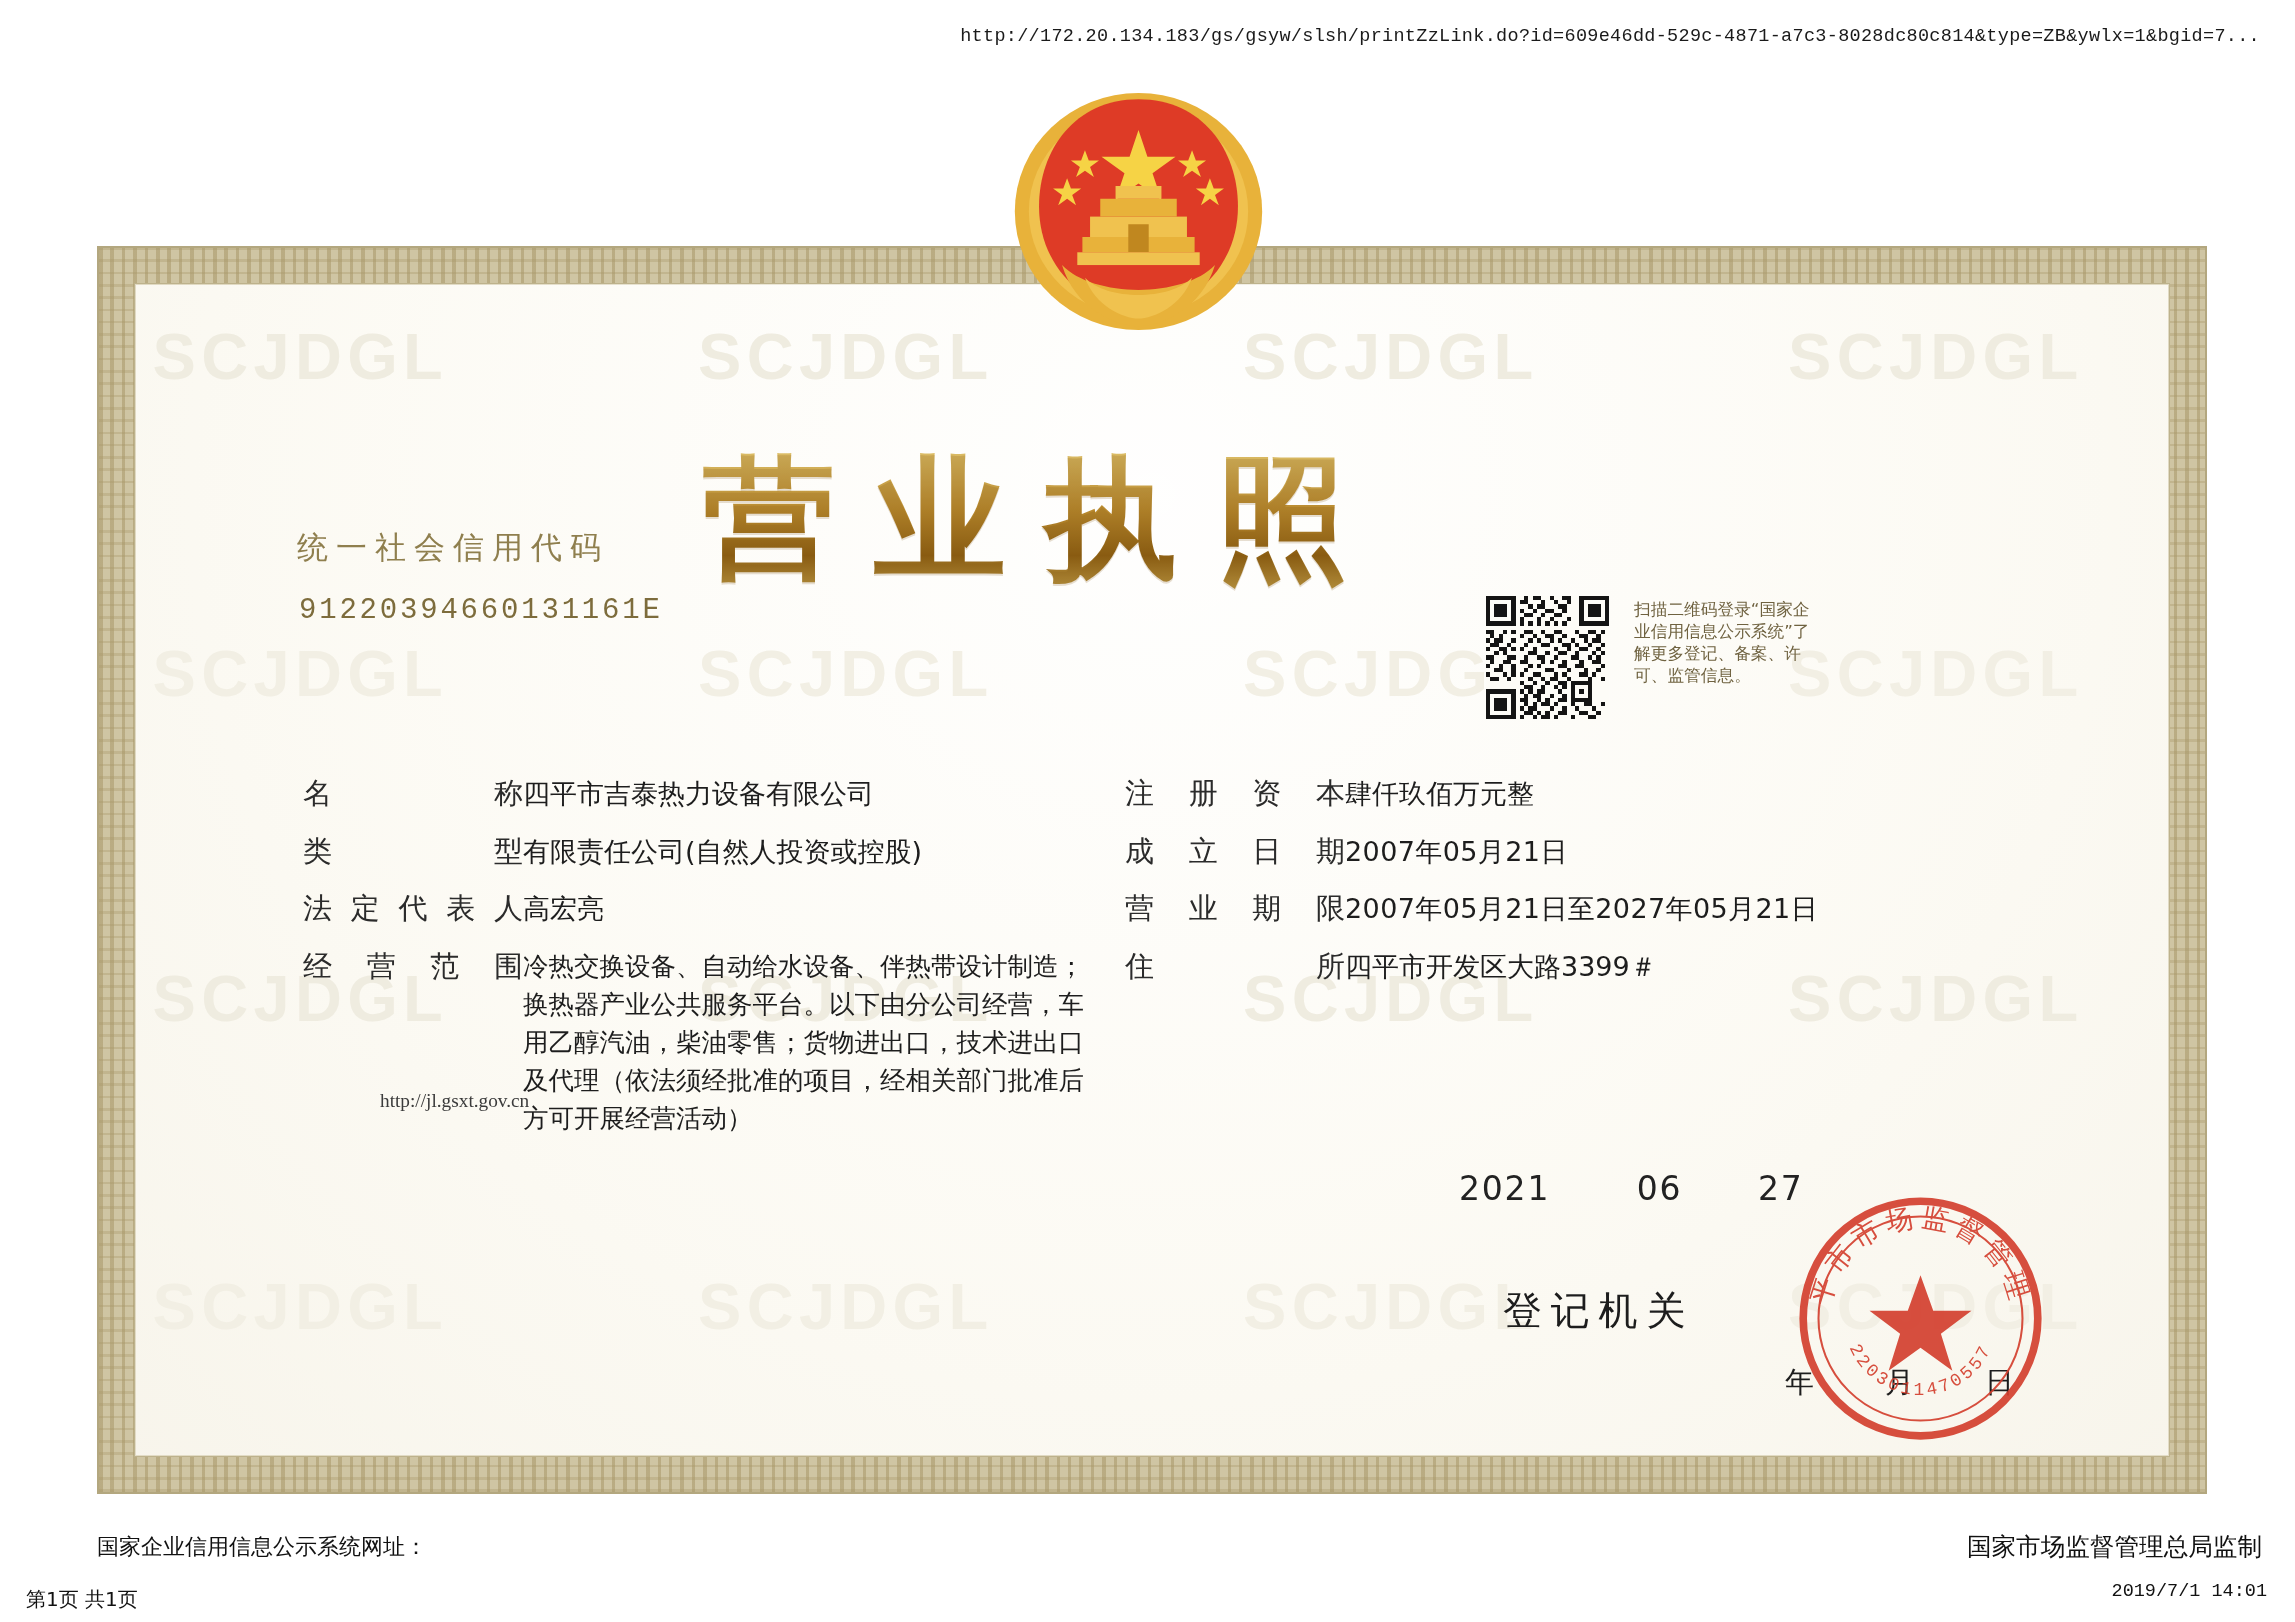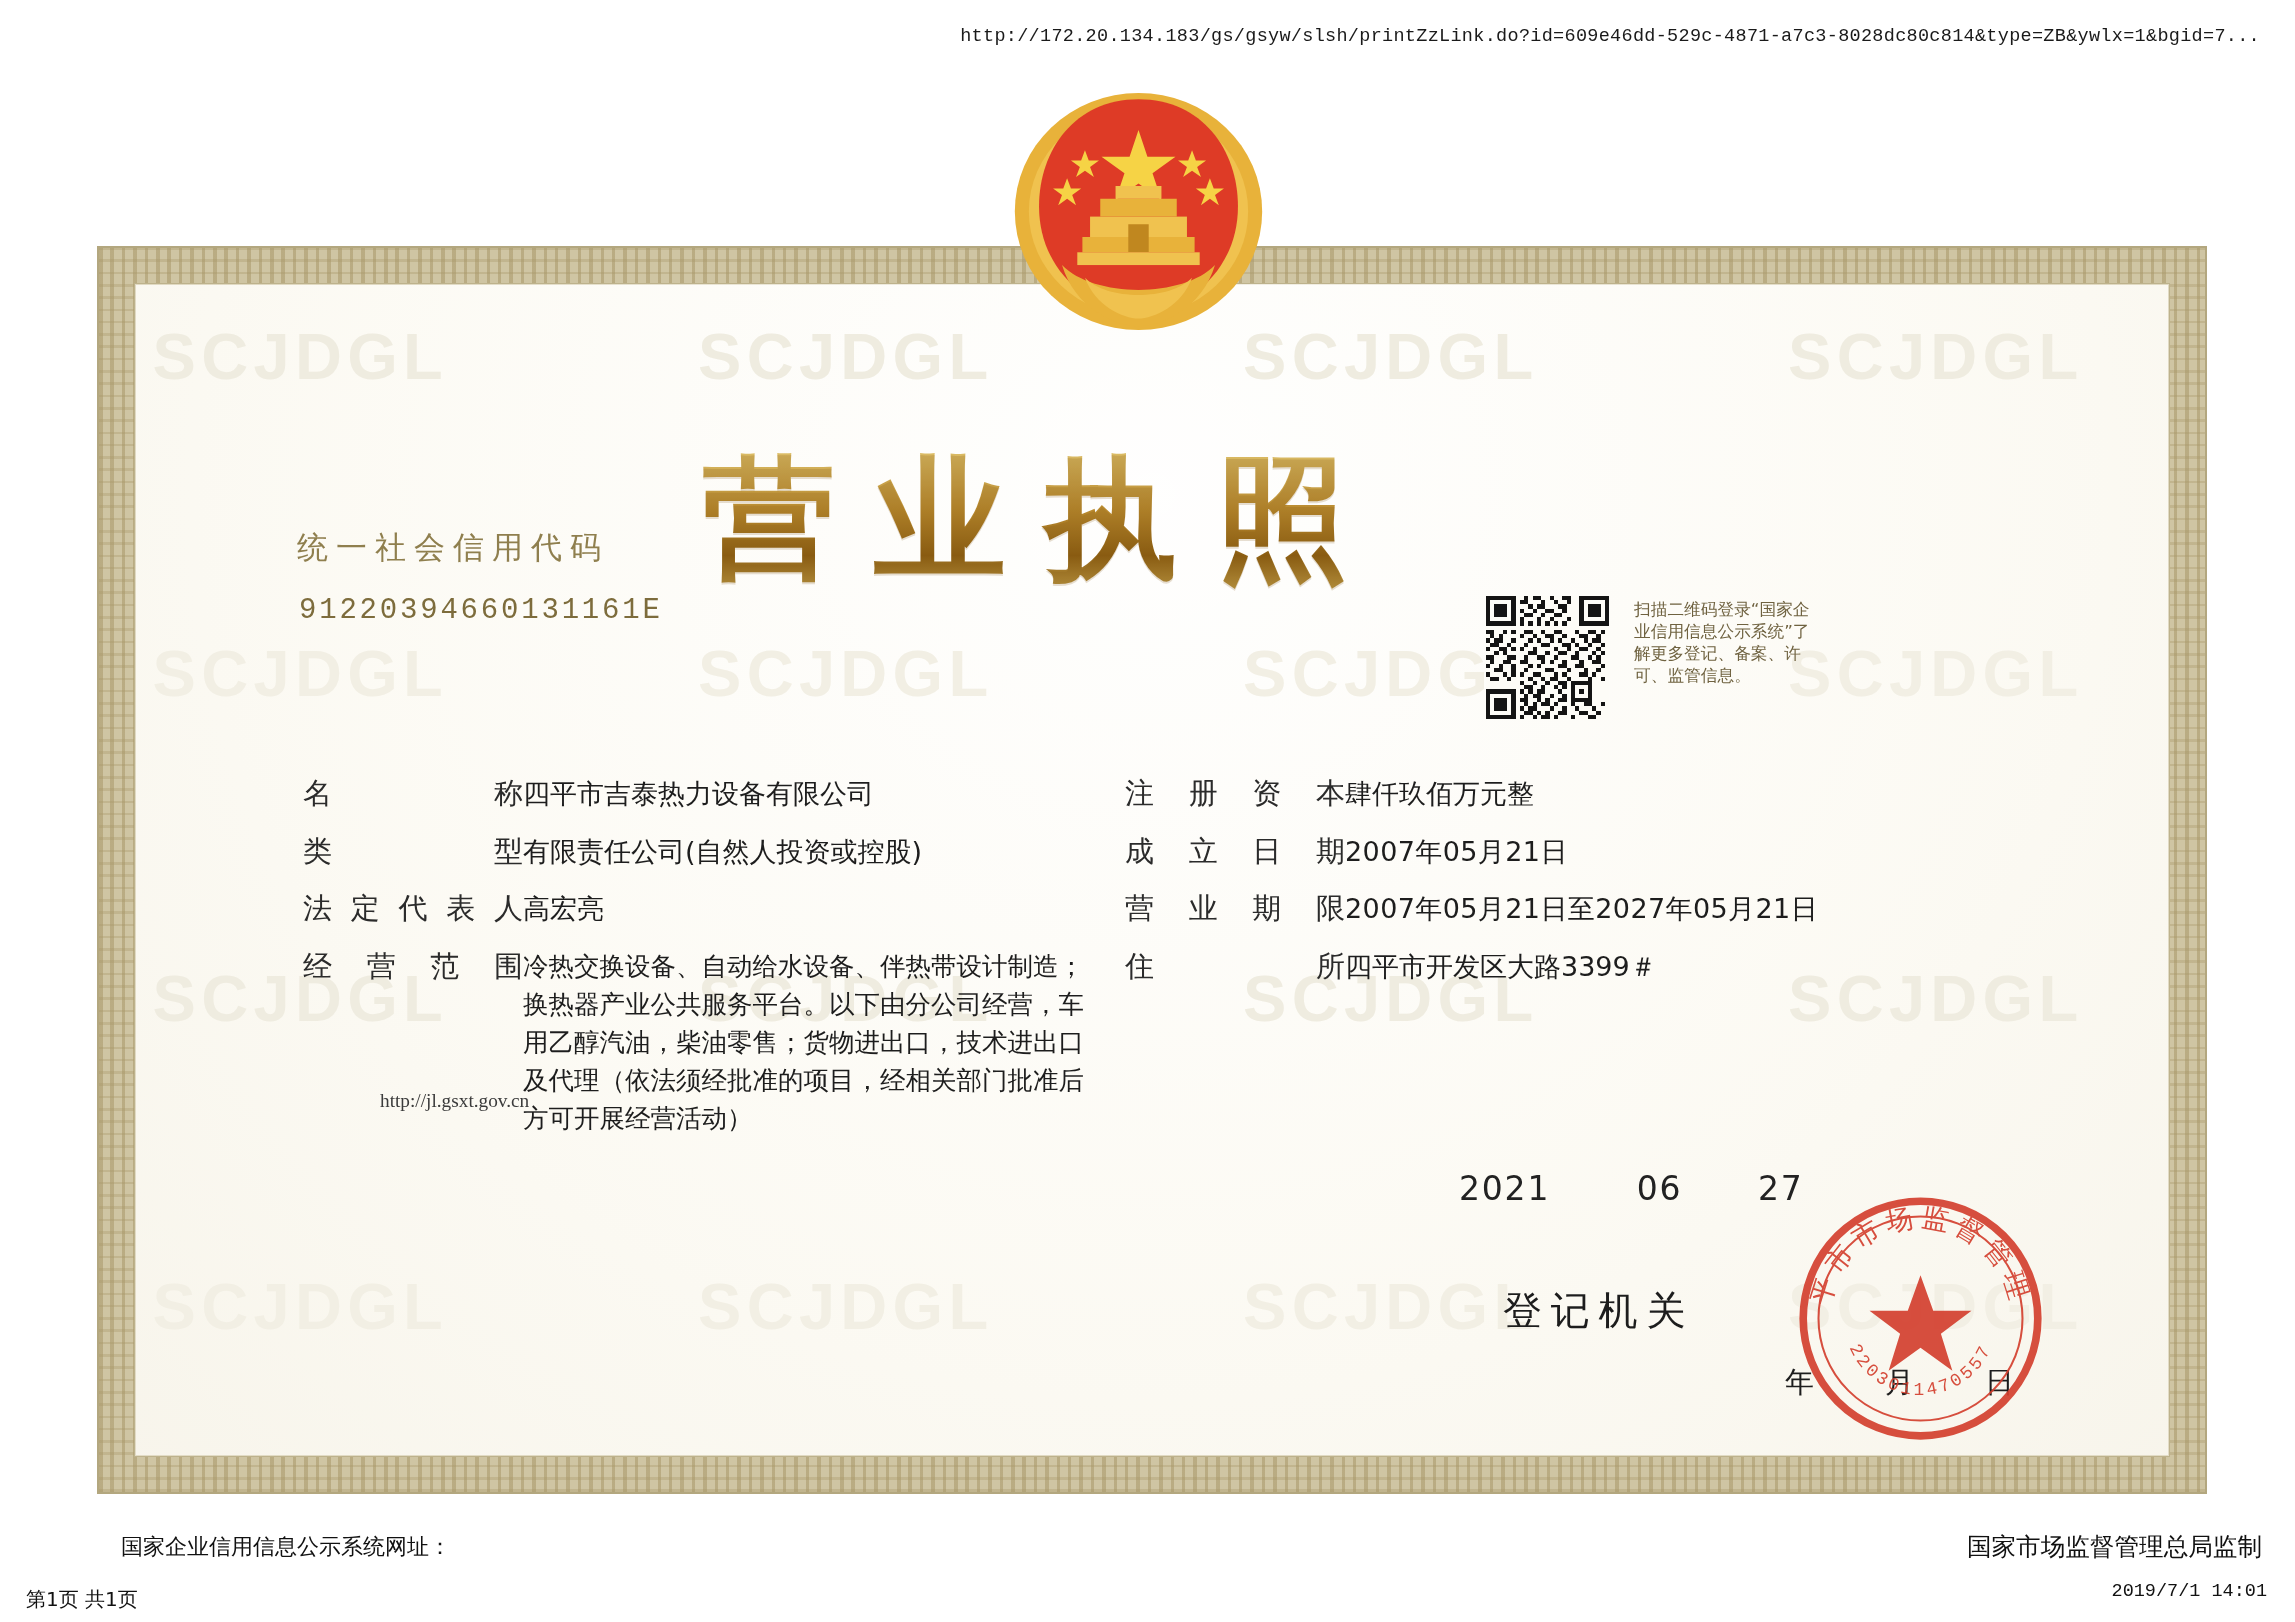--- a/index.html
+++ b/index.html
@@ -27,21 +27,20 @@
     white-space: nowrap;
   }
   .foot-left-1 {
     position: absolute;
     left: 97px;
     top: 1532px;
     font-size: 22px;
     color: #111;
     font-family: Liberation Sans, sans-serif;
     white-space: nowrap;
-    margin-left: 24px;
   }
   .foot-left-2 {
     position: absolute;
     left: 26px;
     top: 1574px;
     font-size: 20px;
     color: #111;
     font-family: "DejaVu Sans", sans-serif;
     white-space: nowrap;
     margin-top: 12px;

